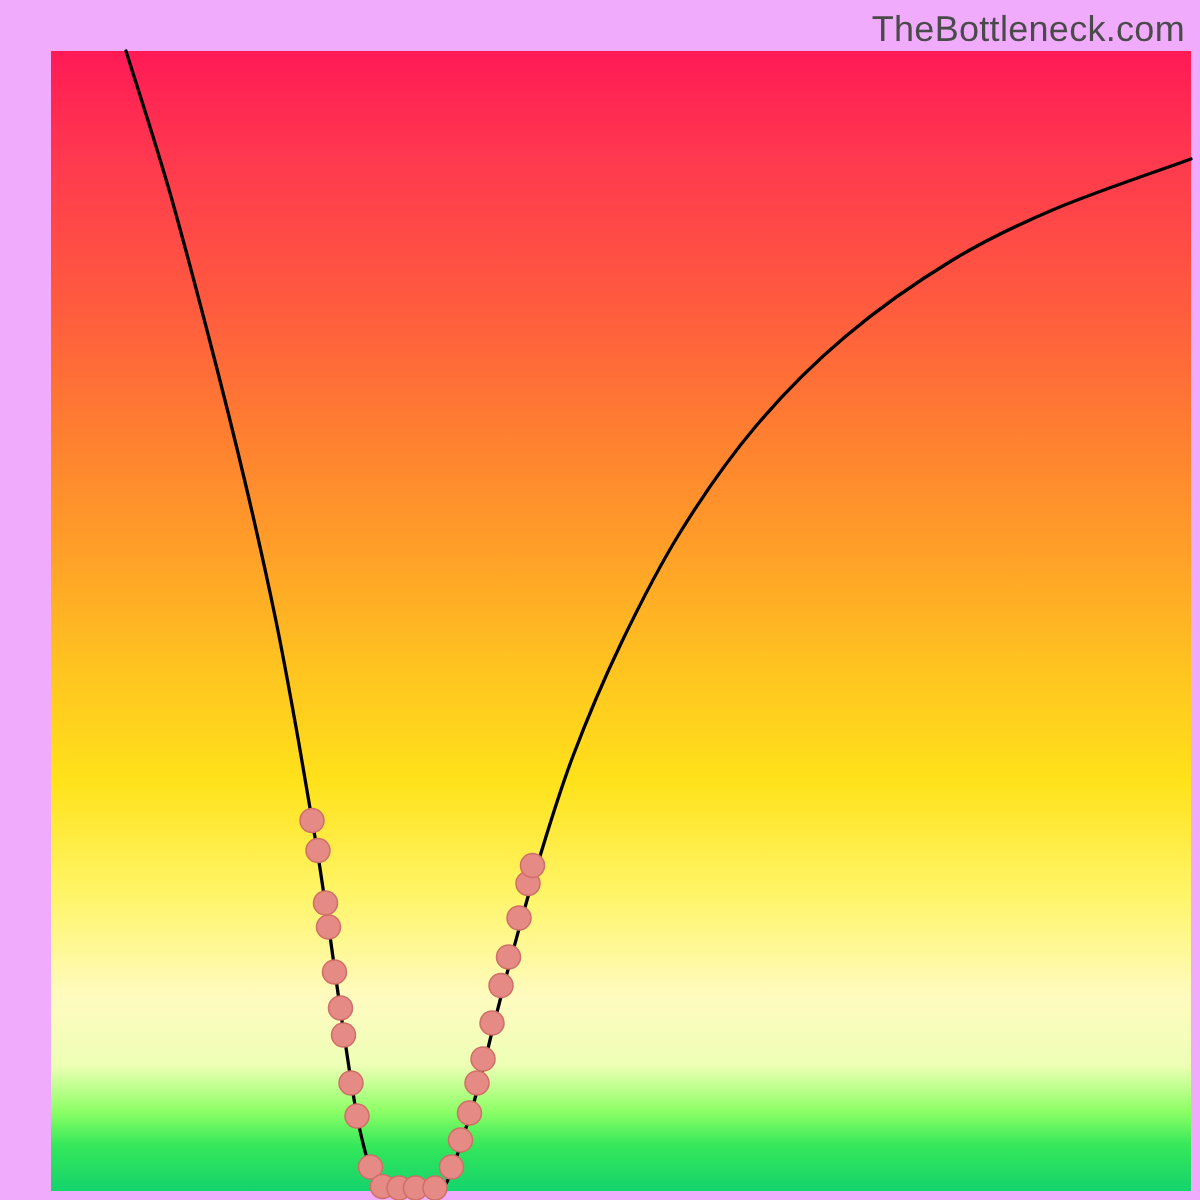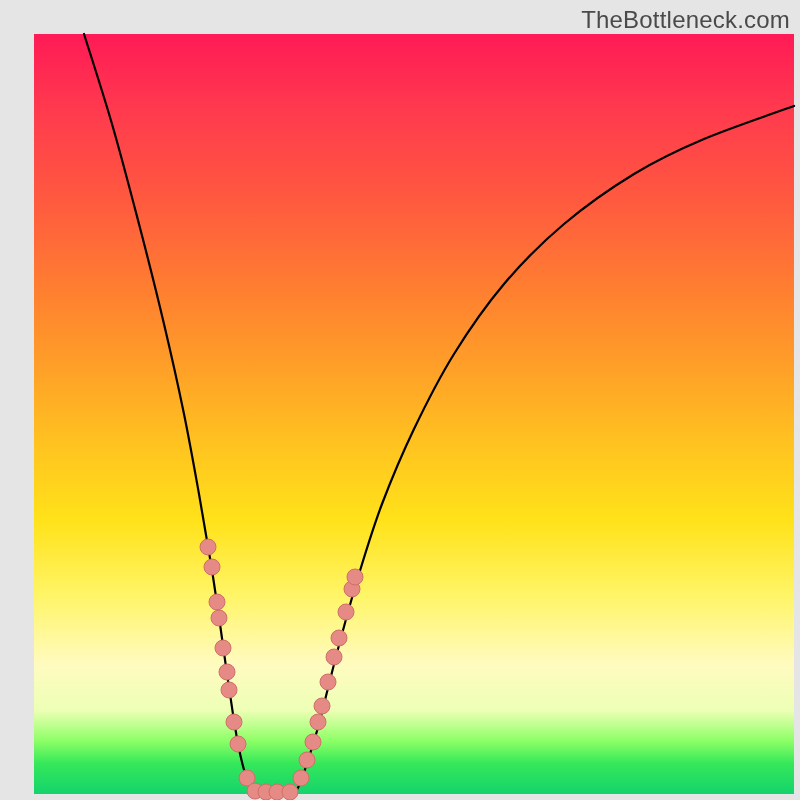--- a/index.html
+++ b/index.html
@@ -10,21 +10,21 @@
     overflow: hidden;
     background: #000;
     font-family: Arial, Helvetica, sans-serif;
   }
   .frame {
     position: absolute;
     left: 0;
     top: 0;
     width: 800px;
     height: 800px;
-    background: #e5e5e5;
+    background: #f0abfc;
   }
   .plot {
     position: absolute;
     left: 34px;
     top: 34px;
     width: 760px;
     height: 760px;
     
     background: linear-gradient(
       to bottom,

